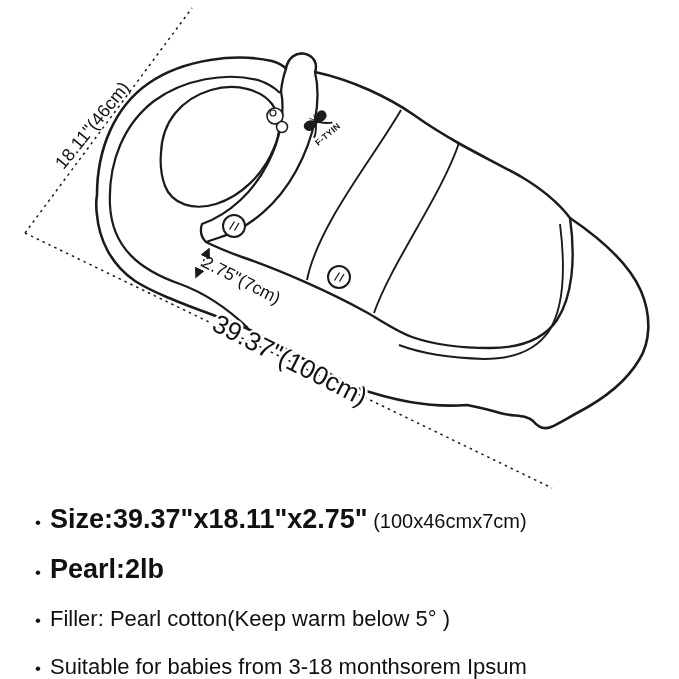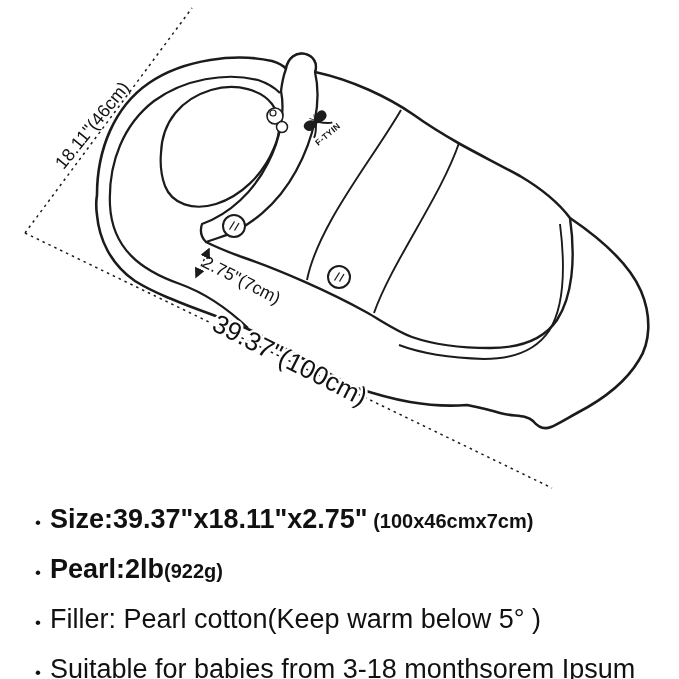--- a/index.html
+++ b/index.html
@@ -9,22 +9,22 @@
   .artwork path, .artwork circle, .artwork line{vector-effect:none;}
   .artwork text{font-family:"Liberation Sans",sans-serif;fill:#121212;}
   .dim-lg{font-size:26px;paint-order:stroke;stroke:#fff;stroke-width:5px;}
   .dim-sm{font-size:18px;}
   .dim-md{font-size:17.5px;}
   .brand-text{font-size:8.5px;font-weight:bold;letter-spacing:.4px;}
   .specs{position:absolute;left:26px;top:502px;display:flex;flex-direction:column;gap:12px;}
   .spec-row{display:flex;align-items:baseline;line-height:34px;white-space:nowrap;}
   .spec-bullet{flex:0 0 24px;width:24px;text-align:center;font-size:17px;color:#111;}
   .spec-strong{font-weight:700;font-size:27px;}
-  .spec-text{font-weight:400;font-size:27px;}
-  .spec-note{font-weight:700;font-size:20px;white-space:pre;}
+  .spec-text{font-weight:400;font-size:22px;}
+  .spec-note{font-weight:400;font-size:20px;white-space:pre;}
 </style>
 </head>
 <body>
 
 <div class="stage">
 
   <svg class="artwork" width="679" height="500" viewBox="0 0 679 500">
     <defs>
       <marker id="arrowhead" viewBox="0 0 10 10" refX="8.5" refY="5" markerWidth="7.5" markerHeight="7.5" orient="auto-start-reverse">
         <path d="M0,0 L10,5 L0,10 Z" fill="#1b1b1b"></path>
@@ -103,21 +103,20 @@
   <div class="specs">
     <div class="spec-row">
       <span class="spec-bullet">•</span>
       <span class="spec-strong">Size:39.37"x18.11"x2.75"</span>
       <span class="spec-note"> (100x46cmx7cm)</span>
       <span class="spec-text"></span>
     </div>
     <div class="spec-row">
       <span class="spec-bullet">•</span>
       <span class="spec-strong">Pearl:2lb</span>
-      <span class="spec-note">(922g)</span>
       <span class="spec-text"></span>
     </div>
     <div class="spec-row">
       <span class="spec-bullet">•</span>
       <span class="spec-strong"></span>
       <span class="spec-text">Filler: Pearl cotton(Keep warm below 5° )</span>
     </div>
     <div class="spec-row">
       <span class="spec-bullet">•</span>
       <span class="spec-strong"></span>

